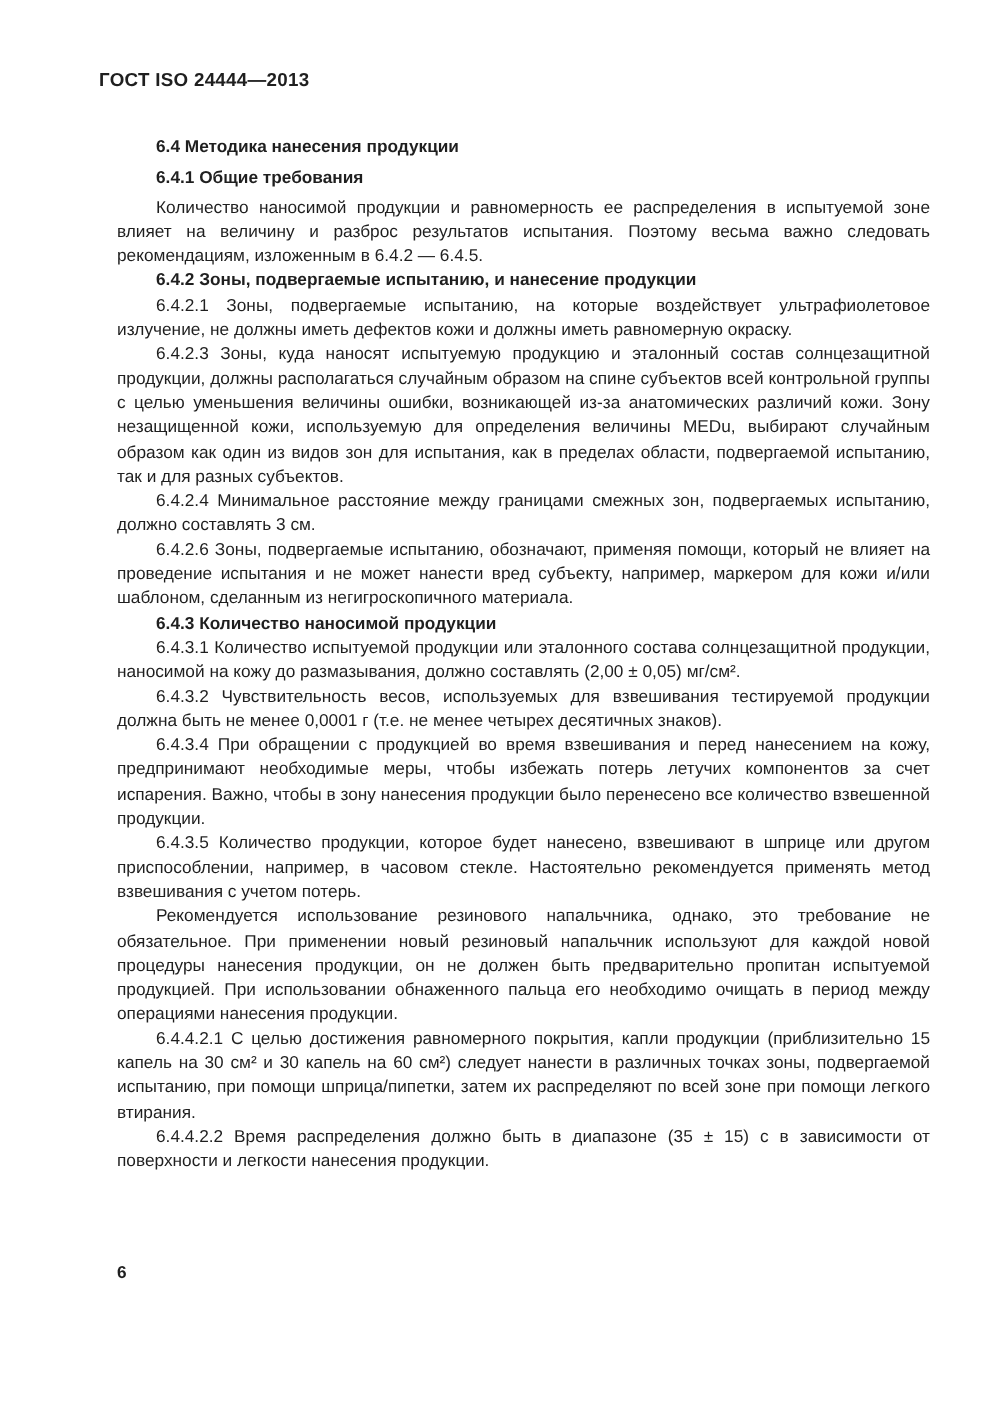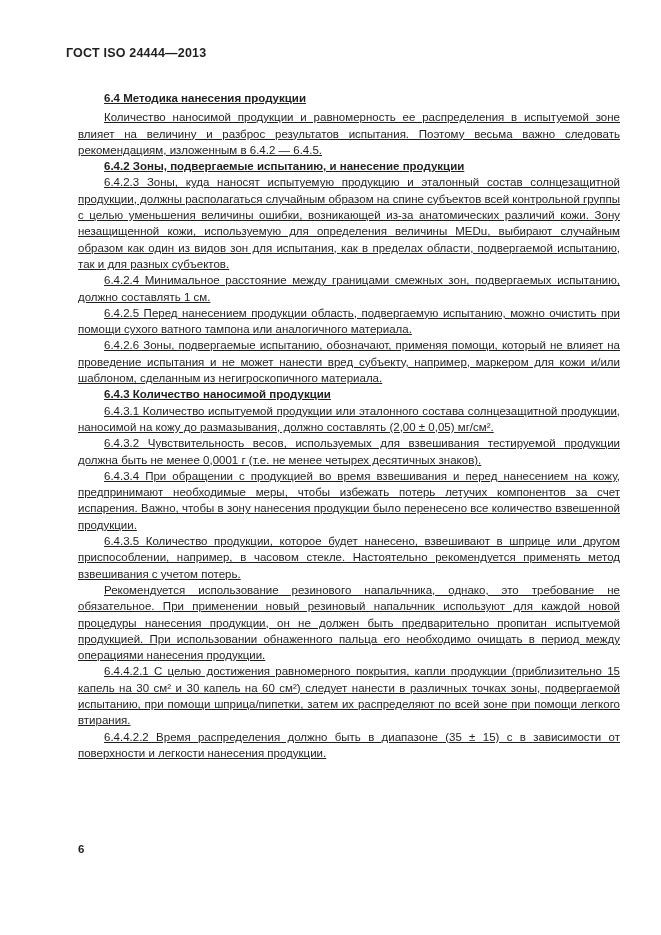--- a/index.html
+++ b/index.html
@@ -30,21 +30,20 @@
     left: 78px;
     top: 90px;
     width: 542px;
     font-size: 11.5px;
     line-height: 16.3px;
     text-align: justify;
   }
   .content p {
     margin: 0;
     text-indent: 26px;
-    text-decoration: underline;
   }
   .content p.h-spaced {
     font-weight: bold;
     margin: 5px 0 3px 0;
   }
   .content p.h-spaced:first-child {
     margin-top: 0;
   }
   .content p.h-inline {
     font-weight: bold;
@@ -58,25 +57,26 @@
   }
 </style>
 </head>
 <body>
 
 <div class="page">
   <div class="doc-header">ГОСТ ISO 24444—2013</div>
 
   <div class="content">
       <p class="h-spaced">6.4 Методика нанесения продукции</p>
+      <p class="h-spaced">6.4.1 Общие требования</p>
       <p class="para">Количество наносимой продукции и равномерность ее распределения в испытуемой зоне влияет на величину и разброс результатов испытания. Поэтому весьма важно следовать рекомендациям, изложенным в 6.4.2 — 6.4.5.</p>
       <p class="h-inline">6.4.2 Зоны, подвергаемые испытанию, и нанесение продукции</p>
+      <p class="para">6.4.2.1 Зоны, подвергаемые испытанию, на которые воздействует ультрафиолетовое излучение, не должны иметь дефектов кожи и должны иметь равномерную окраску.</p>
       <p class="para">6.4.2.3 Зоны, куда наносят испытуемую продукцию и эталонный состав солнцезащитной продукции, должны располагаться случайным образом на спине субъектов всей контрольной группы с целью уменьшения величины ошибки, возникающей из-за анатомических различий кожи. Зону незащищенной кожи, используемую для определения величины MEDu, выбирают случайным образом как один из видов зон для испытания, как в пределах области, подвергаемой испытанию, так и для разных субъектов.</p>
-      <p class="para">6.4.2.4 Минимальное расстояние между границами смежных зон, подвергаемых испытанию, должно составлять 1 см.</p>
-      <p class="para">6.4.2.5 Перед нанесением продукции область, подвергаемую испытанию, можно очистить при помощи сухого ватного тампона или аналогичного материала.</p>
+      <p class="para">6.4.2.4 Минимальное расстояние между границами смежных зон, подвергаемых испытанию, должно составлять 3 см.</p>
       <p class="para">6.4.2.6 Зоны, подвергаемые испытанию, обозначают, применяя помощи, который не влияет на проведение испытания и не может нанести вред субъекту, например, маркером для кожи и/или шаблоном, сделанным из негигроскопичного материала.</p>
       <p class="h-inline">6.4.3 Количество наносимой продукции</p>
       <p class="para">6.4.3.1 Количество испытуемой продукции или эталонного состава солнцезащитной продукции, наносимой на кожу до размазывания, должно составлять (2,00 ± 0,05) мг/см².</p>
       <p class="para">6.4.3.2 Чувствительность весов, используемых для взвешивания тестируемой продукции должна быть не менее 0,0001 г (т.е. не менее четырех десятичных знаков).</p>
       <p class="para">6.4.3.4 При обращении с продукцией во время взвешивания и перед нанесением на кожу, предпринимают необходимые меры, чтобы избежать потерь летучих компонентов за счет испарения. Важно, чтобы в зону нанесения продукции было перенесено все количество взвешенной продукции.</p>
       <p class="para">6.4.3.5 Количество продукции, которое будет нанесено, взвешивают в шприце или другом приспособлении, например, в часовом стекле. Настоятельно рекомендуется применять метод взвешивания с учетом потерь.</p>
       <p class="para">Рекомендуется использование резинового напальчника, однако, это требование не обязательное. При применении новый резиновый напальчник используют для каждой новой процедуры нанесения продукции, он не должен быть предварительно пропитан испытуемой продукцией. При использовании обнаженного пальца его необходимо очищать в период между операциями нанесения продукции.</p>
       <p class="para">6.4.4.2.1 С целью достижения равномерного покрытия, капли продукции (приблизительно 15 капель на 30 см² и 30 капель на 60 см²) следует нанести в различных точках зоны, подвергаемой испытанию, при помощи шприца/пипетки, затем их распределяют по всей зоне при помощи легкого втирания.</p>
       <p class="para">6.4.4.2.2 Время распределения должно быть в диапазоне (35 ± 15) с в зависимости от поверхности и легкости нанесения продукции.</p>
     </div>

